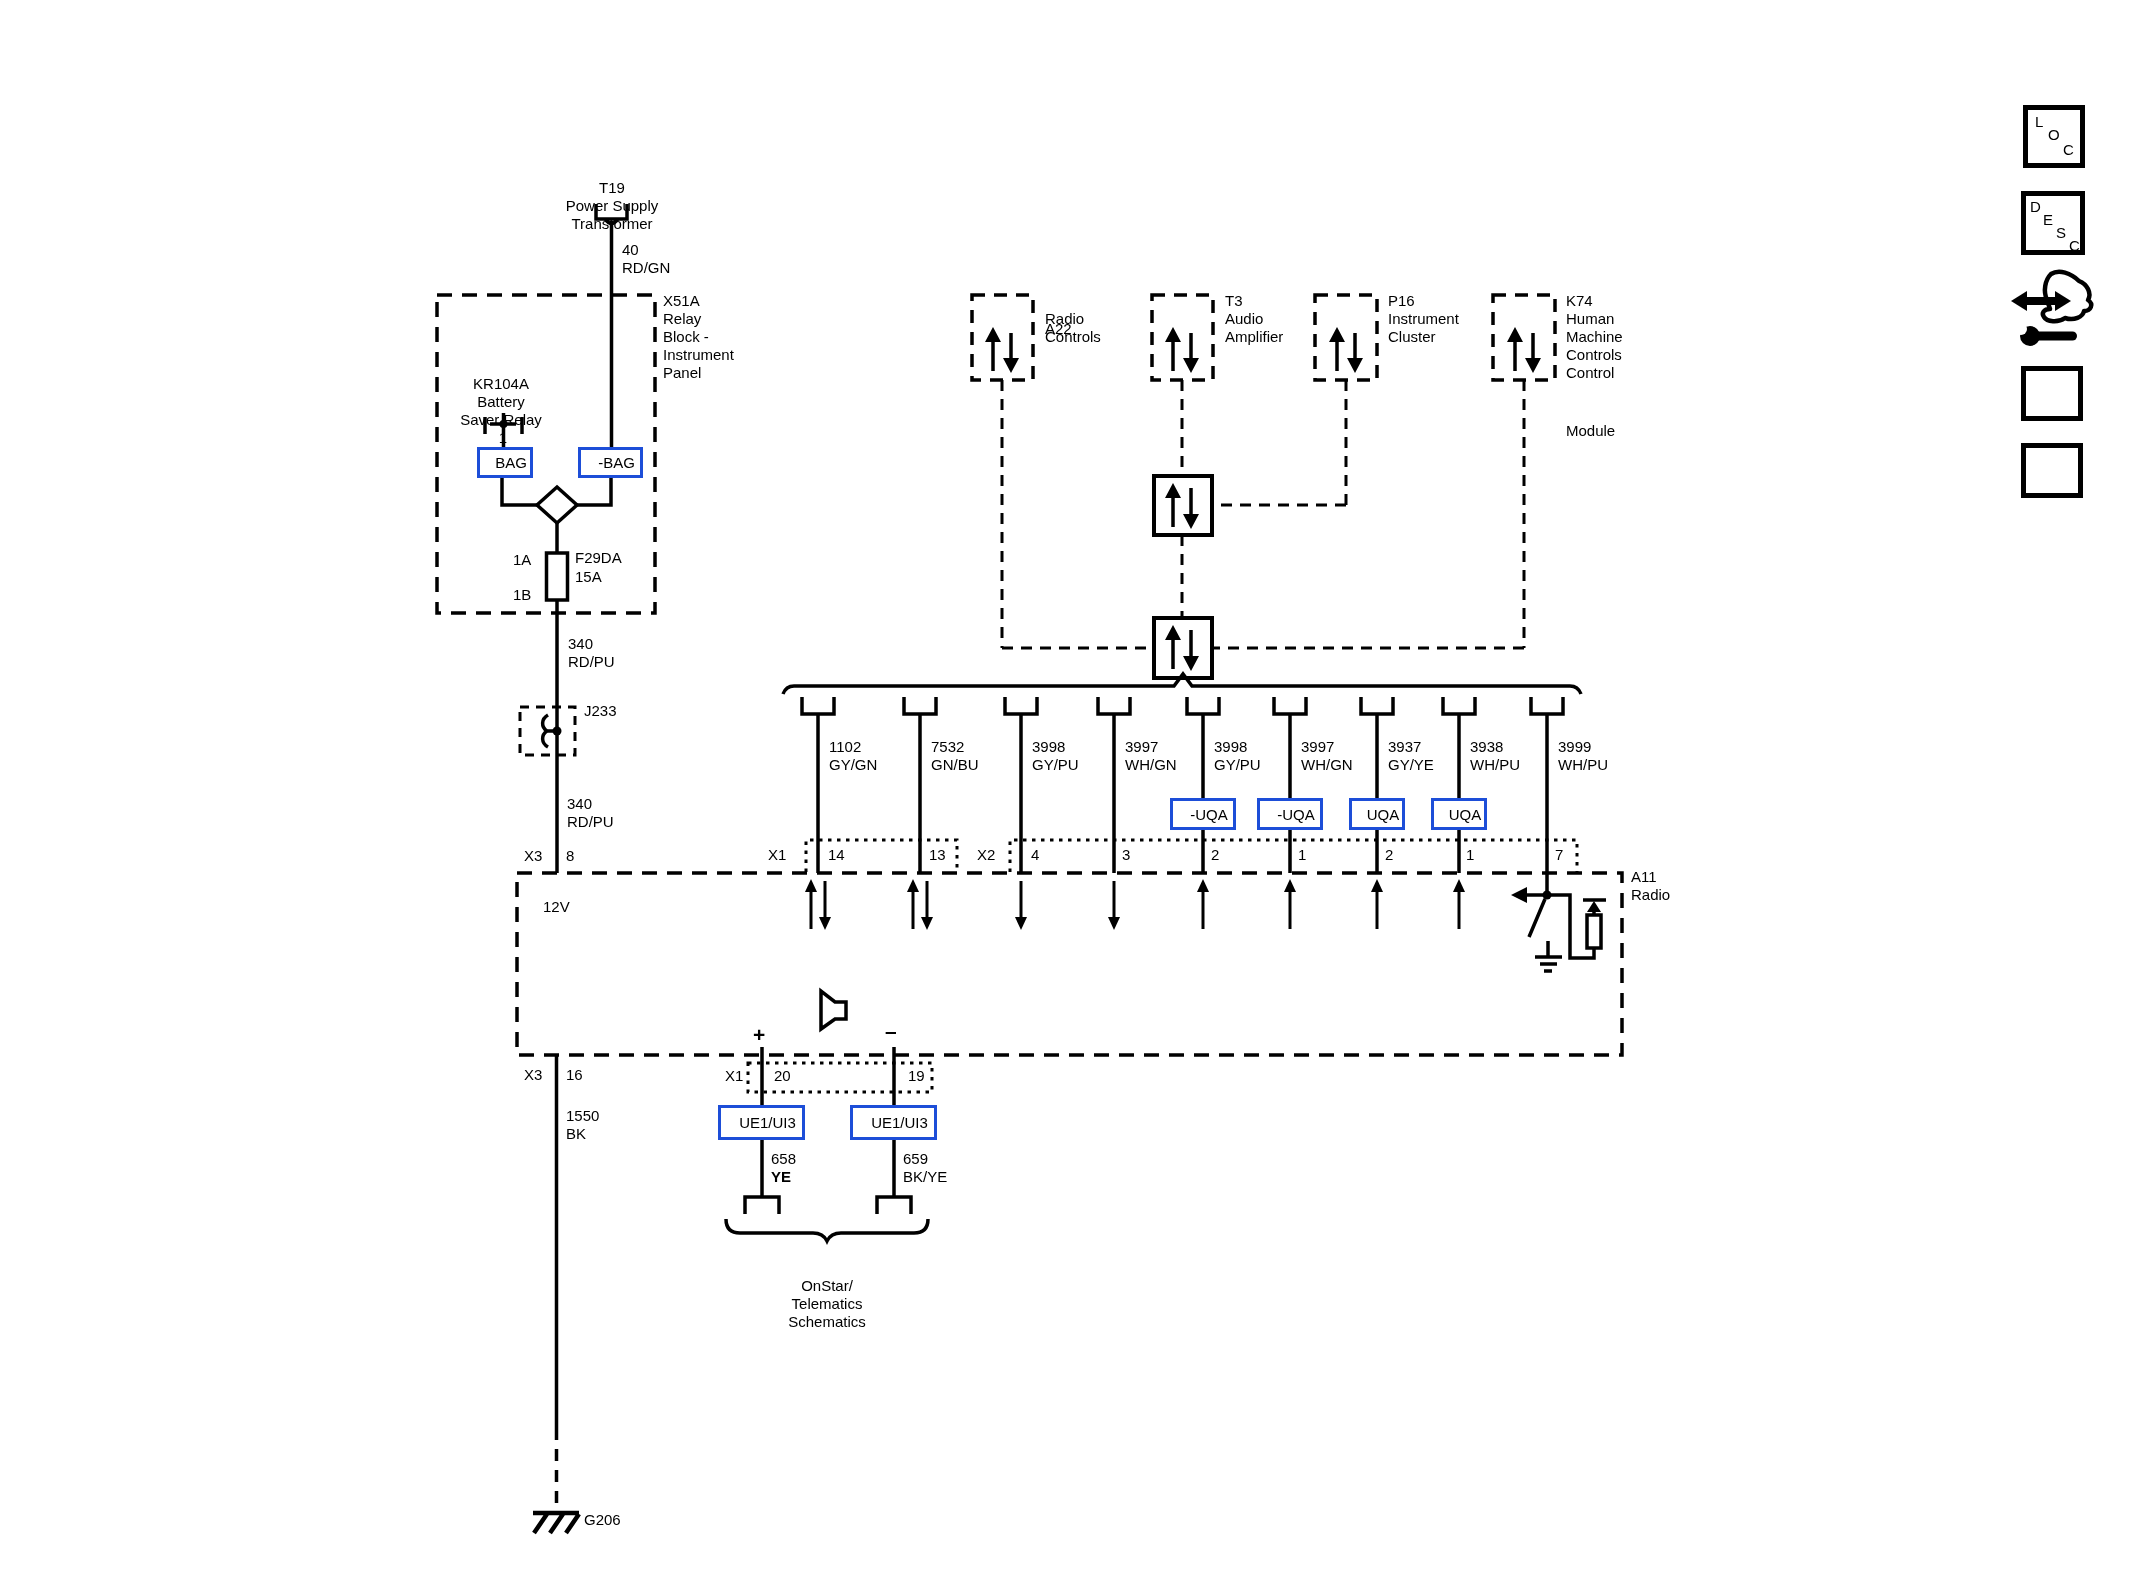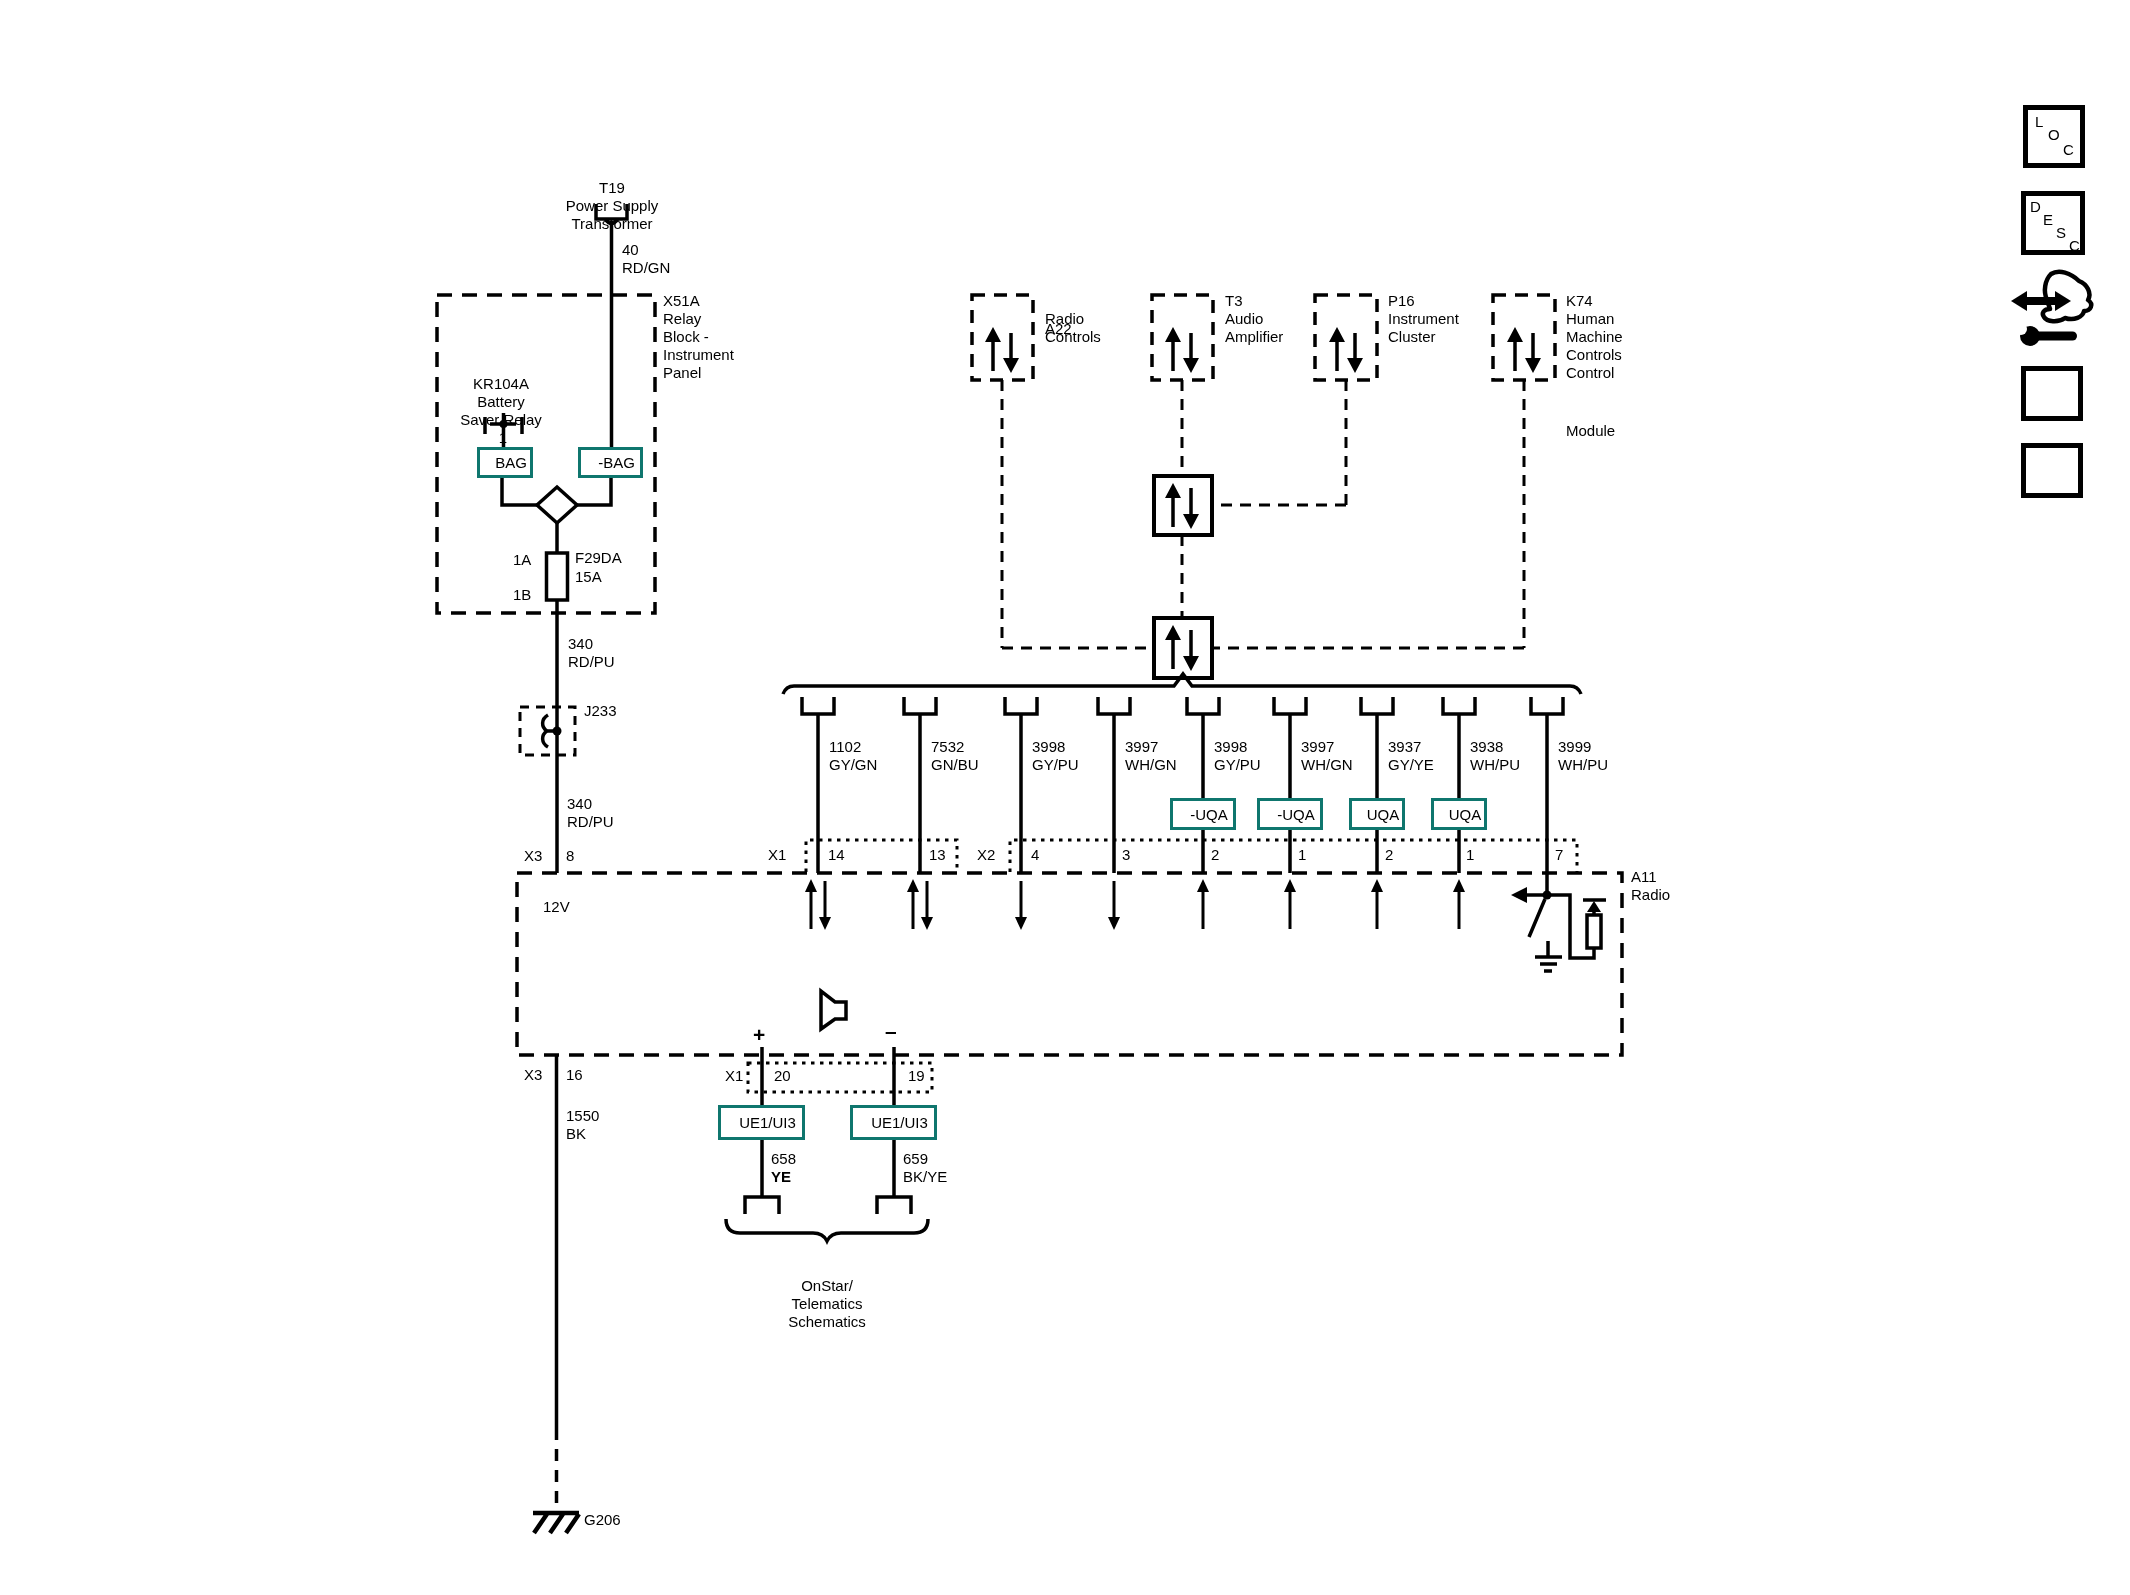--- a/index.html
+++ b/index.html
@@ -2,21 +2,21 @@
 <html><head>
 <meta charset="utf-8">
 <style>
   html,body{margin:0;padding:0;background:#fff;}
   #page{position:relative;width:2130px;height:1595px;background:#ffffff;overflow:hidden;
         font-family:"Liberation Sans",sans-serif;color:#000;}
   svg{position:absolute;left:0;top:0;}
   .t{position:absolute;font:15px/18px "Liberation Sans",sans-serif;color:#000;white-space:nowrap;}
   .tc{transform:translateX(-50%);margin-top:31px;}
   .big{font-size:21px;font-weight:bold;line-height:18px;}
-  .lbox{position:absolute;box-sizing:border-box;border:3px solid #0f766e;background:#fff;
+  .lbox{position:absolute;box-sizing:border-box;border:3px solid #1d4ed8;background:#fff;
         display:flex;align-items:center;justify-content:center;
         font:15px "Liberation Sans",sans-serif;white-space:nowrap;padding-left:12px;}
   .navbox{position:absolute;box-sizing:border-box;border:5px solid #000;background:#fff;}
   .diag-letter{position:absolute;font:15px "Liberation Sans",sans-serif;}
 </style>
 </head>
 <body>
 
 <div id="page">
 

